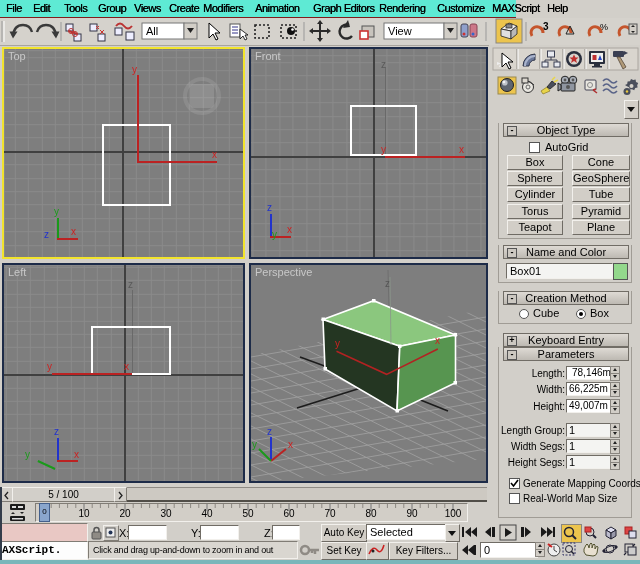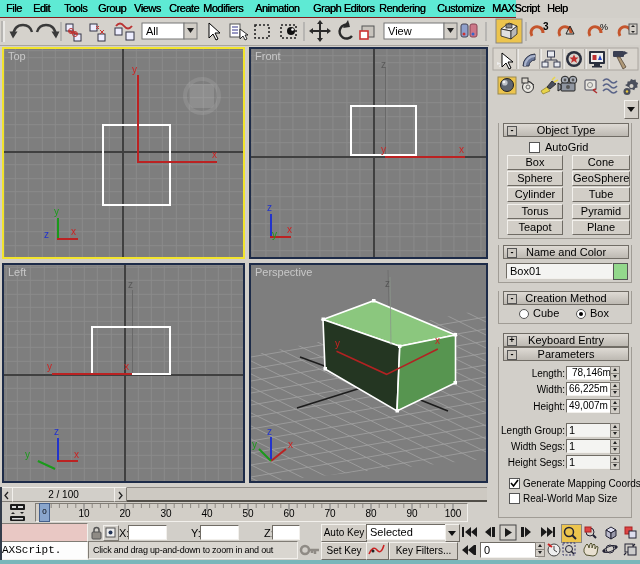--- a/index.html
+++ b/index.html
@@ -454,21 +454,21 @@
 </div>
 
 <div id="bottombar" class="abs" style="left:0;top:487px;width:640px;height:77px">
  <div class="abs" style="left:0;top:0;width:489px;height:77px;background:#d2cfc9"></div>
  <div class="abs" style="left:489px;top:32px;width:151px;height:45px;background:#d2cfc9"></div>
 
  <div class="abs" style="left:0;top:0;width:487px;height:12px;background:#cdc9c2;border-top:1px solid #8f8b85;border-bottom:2px solid #514e48"></div>
  <div class="abs raised" style="left:0;top:0;width:11px;height:13px"><svg width="11" height="13">
           <path d="M7 3 L4 6.5 L7 10" stroke="#222" stroke-width="1.3" fill="none"></path>
         </svg></div>
- <div class="abs raised t10" style="left:12px;top:0;width:101px;height:13px;text-align:center;line-height:13px">2 / 100</div>
+ <div class="abs raised t10" style="left:12px;top:0;width:101px;height:13px;text-align:center;line-height:13px">5 / 100</div>
  <div class="abs raised" style="left:114px;top:0;width:11px;height:13px"><svg width="11" height="13">
           <path d="M4 3 L7 6.5 L4 10" stroke="#222" stroke-width="1.3" fill="none"></path>
         </svg></div>
 
  <div class="abs sunken" style="left:35px;top:16px;width:431px;height:17px;background:#d2cec7"></div>
  <svg width="466" height="18" style="position:absolute;left:0;top:16px">
   <g stroke="#777">
           <line x1="43" y1="1" x2="43" y2="8"></line>
           <line x1="84" y1="1" x2="84" y2="8"></line>
           <line x1="125" y1="1" x2="125" y2="8"></line>
@@ -539,21 +539,21 @@
  <svg width="30" height="22" style="position:absolute;left:10px;top:17px">
   <rect x="0" y="0" width="15" height="6" rx="1" fill="#1a1a1a"></rect>
         <rect x="2" y="2" width="4" height="2" fill="#ddd"></rect>
         <rect x="8" y="2" width="5" height="2" fill="#ddd"></rect>
   <path d="M3 8 l2 2 h-4 Z M12 10 l2 -2 h-4 Z" fill="#222"></path>
   <rect x="0" y="12" width="15" height="5" rx="1" fill="#1a1a1a"></rect>
         <rect x="2" y="14" width="11" height="1.5" fill="#ddd"></rect>
  </svg>
 
  <div class="abs sunken" style="left:1px;top:36px;width:85px;height:17px;background:#e9c8c4"></div>
- <div class="abs sunken" style="left:1px;top:54px;width:85px;height:17px;background:#fdfdfd;font-family:'Liberation Mono',monospace;font-size:11px;font-weight:normal;color:#000;line-height:17px">AXScript.</div>
+ <div class="abs sunken" style="left:1px;top:54px;width:85px;height:17px;background:#fdfdfd;font-family:'Liberation Mono',monospace;font-size:11px;font-weight:bold;color:#000;line-height:17px">AXScript.</div>
 
  <svg width="14" height="14" style="position:absolute;left:90px;top:39px">
         <rect x="2" y="6" width="9" height="7" rx="1" fill="#8f8b85" stroke="#555"></rect>
         <path d="M4 6 V4 a2.5 2.5 0 0 1 5 0 V6" fill="none" stroke="#555" stroke-width="1.5"></path>
       </svg>
  <div class="abs raised" style="left:103px;top:38px;width:14px;height:14px"><svg width="14" height="14">
           <rect x="2" y="2" width="9" height="9" fill="#eee" stroke="#555"></rect>
           <circle cx="6.5" cy="6.5" r="2" fill="#235"></circle>
         </svg></div>
  <span class="abs t11" style="left:119px;top:40px">X:</span>

